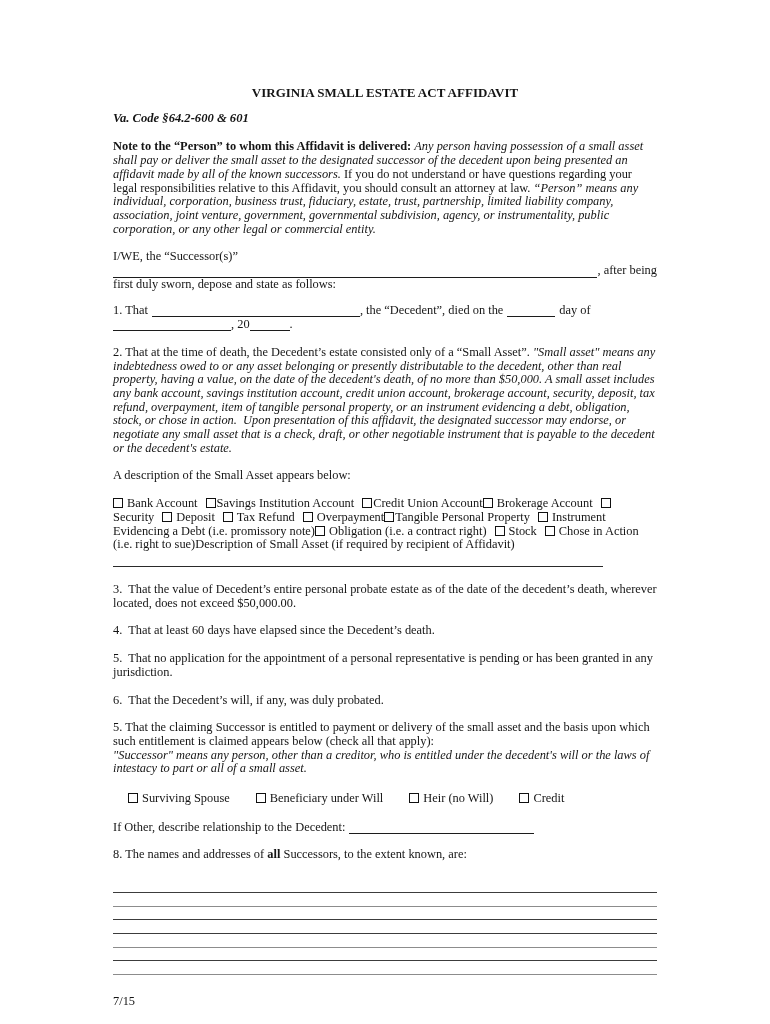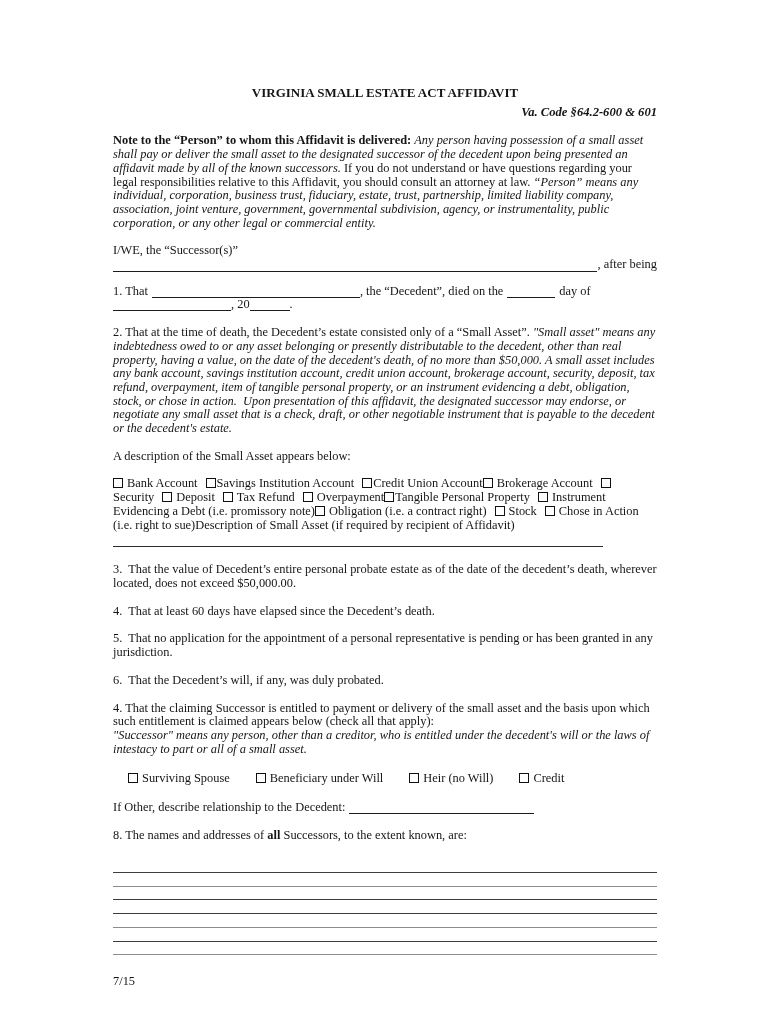--- a/index.html
+++ b/index.html
@@ -8,21 +8,21 @@
     width: 770px; height: 1024px; overflow: hidden;
     font-family: "Liberation Serif", "DejaVu Serif", serif;
   }
   .page {
     width: 770px; height: 916px; background: #ffffff;
     padding: 86px 113px 0 113px;
     color: #151515;
     font-size: 12.4px; line-height: 13.7px;
   }
   .title { text-align: center; font-weight: bold; font-size: 13px; }
-  .subtitle { text-align: right; font-weight: bold; font-style: italic; font-size: 12.6px; margin-top: 6px; }
+  .subtitle { text-align: left; font-weight: bold; font-style: italic; font-size: 12.6px; margin-top: 12px; }
   .para { margin-top: 14px; }
   .mt13 { margin-top: 13px; } .mt15 { margin-top: 15px; } .mt16 { margin-top: 16px; }
   b { font-weight: bold; }
   i, .ital { font-style: italic; }
   .block { display: block; }
 
   
   .blank {
     display: inline-block; height: 12px; vertical-align: -3px;
     border-bottom: 1px solid #1c1c1c;
@@ -68,20 +68,21 @@
     <span>If you do not understand or have questions regarding your legal responsibilities relative to this Affidavit, you should consult an attorney at law.</span>
     <i>“Person” means any individual, corporation, business trust, fiduciary, estate, trust, partnership, limited liability company, association, joint venture, government, governmental subdivision, agency, or instrumentality, public corporation, or any other legal or commercial entity.</i>
   </p>
 
   <div class="para">
     <div>I/WE, the “Successor(s)”</div>
     <div class="iwe-row">
         <span class="iwe-blank"></span>
         <span>, after being</span>
       </div>
+    <div>first duly sworn, depose and state as follows:</div>
   </div>
 
   <p class="para mt13"><span>1. That</span><span class="blank w208 ml"></span><span>, the “Decedent”, died on the</span><span class="blank w48 ml mr"></span><span>day of</span><br><span class="blank w118"></span><span>, 20</span><span class="blank w40"></span><span>.</span></p>
 
   <p class="para">
     <span>2. That at the time of death, the Decedent’s estate consisted only of a “Small Asset”.</span>
     <i>"Small asset" means any indebtedness owed to or any asset belonging or presently distributable to the decedent, other than real property, having a value, on the date of the decedent's death, of no more than $50,000. A small asset includes any bank account, savings institution account, credit union account, brokerage account, security, deposit, tax refund, overpayment, item of tangible personal property, or an instrument evidencing a debt, obligation, stock, or chose in action.&nbsp; Upon presentation of this affidavit, the designated successor may endorse, or negotiate any small asset that is a check, draft, or other negotiable instrument that is payable to the decedent or the decedent's estate.</i>
   </p>
 
   <p class="para">A description of the Small Asset appears below:</p>
@@ -89,21 +90,21 @@
   <p class="para"><span class="ck-item"><span class="cbox"></span><span>Bank Account</span></span><span class="ck-item tightbox"><span class="cbox"></span><span>Savings Institution Account</span></span><span class="ck-item tightbox no-gap"><span class="cbox"></span><span>Credit Union Account</span></span><span class="ck-item"><span class="cbox"></span><span>Brokerage Account</span></span><span class="ck-item"><span class="cbox"></span><span>Security</span></span><span class="ck-item"><span class="cbox"></span><span>Deposit</span></span><span class="ck-item"><span class="cbox"></span><span>Tax Refund</span></span><span class="ck-item no-gap"><span class="cbox"></span><span>Overpayment</span></span><span class="ck-item tightbox"><span class="cbox"></span><span>Tangible Personal Property</span></span><span class="ck-item no-gap"><span class="cbox"></span><span>Instrument Evidencing a Debt (i.e. promissory note)</span></span><span class="ck-item"><span class="cbox"></span><span>Obligation (i.e. a contract right)</span></span><span class="ck-item"><span class="cbox"></span><span>Stock</span></span><span class="ck-item no-gap"><span class="cbox"></span><span>Chose in Action (i.e. right to sue)</span></span><span>Description of Small Asset (if required by recipient of Affidavit)</span></p>
 
   <div class="desc-line"></div>
 
   <p class="para mt16">3.&nbsp; That the value of Decedent’s entire personal probate estate as of the date of the decedent’s death, wherever located, does not exceed $50,000.00.</p>
   <p class="para">4.&nbsp; That at least 60 days have elapsed since the Decedent’s death.</p>
   <p class="para">5.&nbsp; That no application for the appointment of a personal representative is pending or has been granted in any jurisdiction.</p>
   <p class="para">6.&nbsp; That the Decedent’s will, if any, was duly probated.</p>
 
   <p class="para">
-    <span>4. That the claiming Successor is entitled to payment or delivery of the small asset and the basis upon which such entitlement is claimed appears below (check all that apply):</span>
+    <span>5. That the claiming Successor is entitled to payment or delivery of the small asset and the basis upon which such entitlement is claimed appears below (check all that apply):</span>
     <i class="block">"Successor" means any person, other than a creditor, who is entitled under the decedent's will or the laws of intestacy to part or all of a small asset.</i>
   </p>
 
   <p class="para mt16"><span class="basis-item"><span class="cbox"></span><span>Surviving Spouse</span></span><span class="basis-item"><span class="cbox"></span><span>Beneficiary under Will</span></span><span class="basis-item"><span class="cbox"></span><span>Heir (no Will)</span></span><span class="basis-item last"><span class="cbox"></span><span>Credit</span></span></p>
 
   <p class="para mt15"><span>If Other, describe relationship to the Decedent:</span><span class="blank w185 ml"></span></p>
 
   <p class="para">
     <span>8. The names and addresses of</span>
     <b>all</b>

